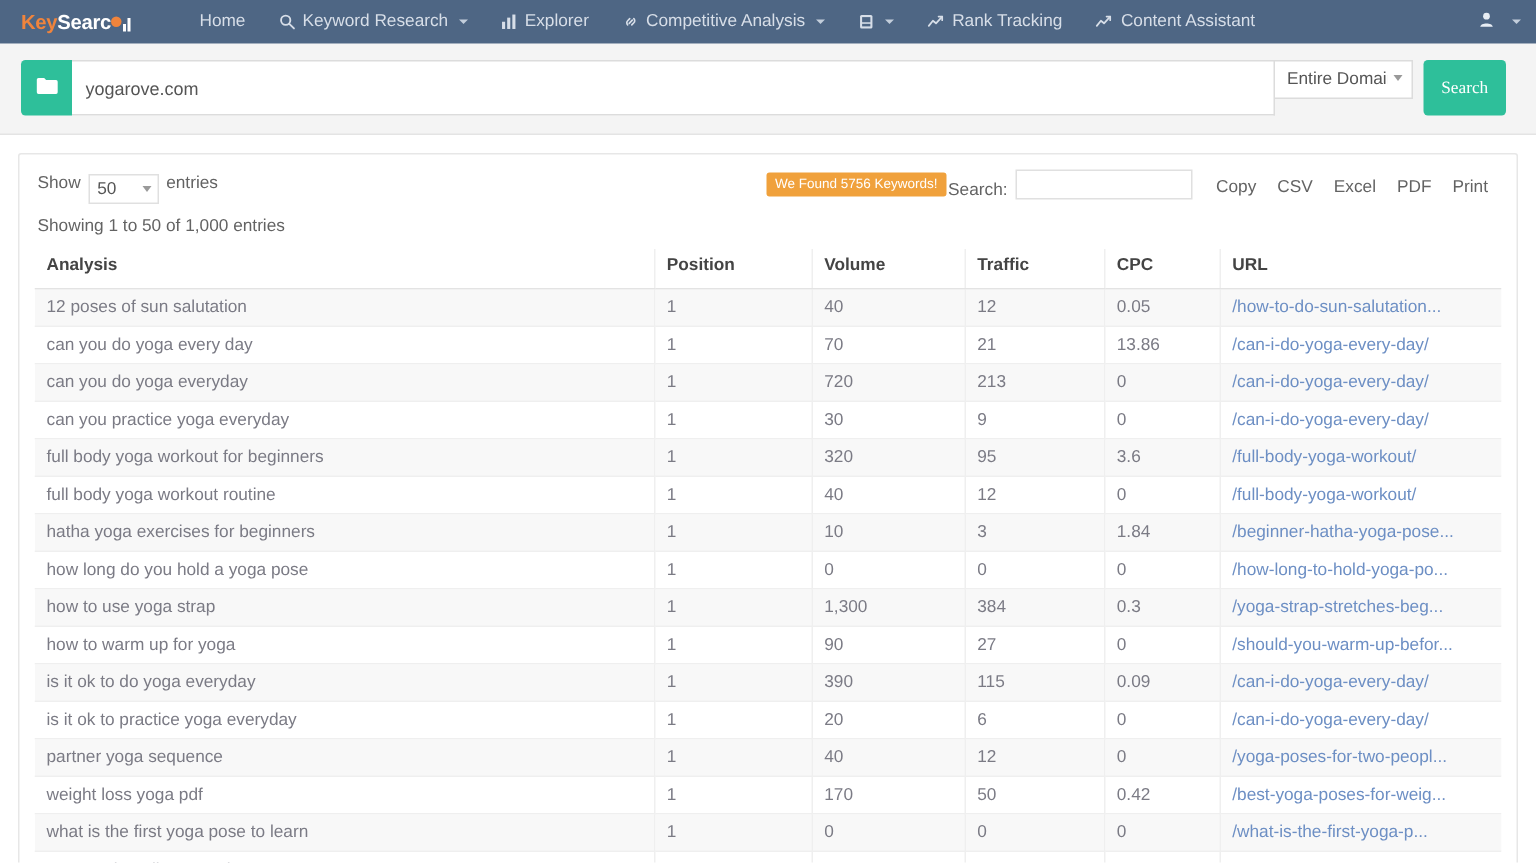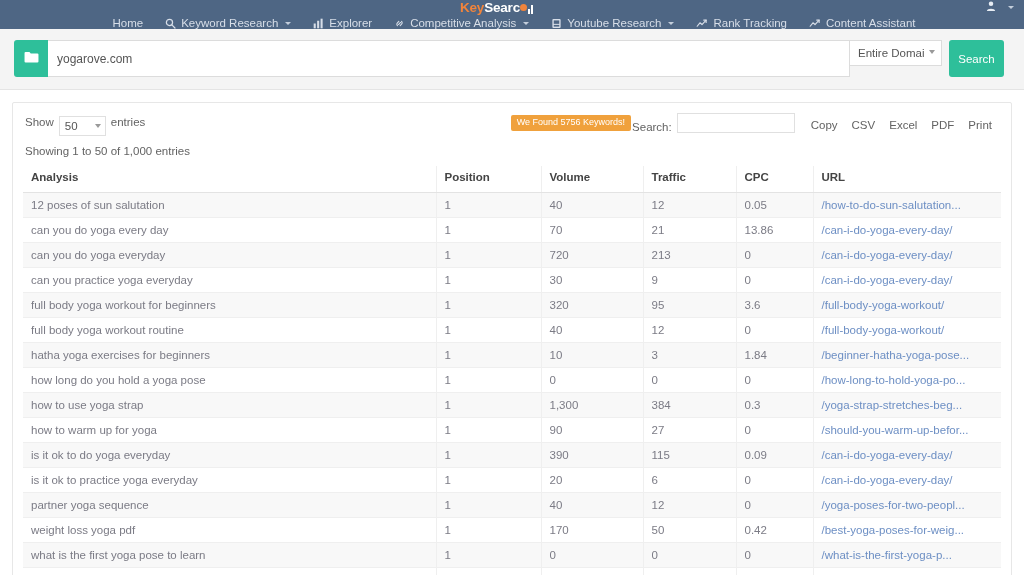--- a/index.html
+++ b/index.html
@@ -15,21 +15,20 @@
   }
 
   
   .navbar {
     height: 29px;
     background: #4e6684;
     display: flex;
     align-items: center;
     padding: 0 10px 0 14px;
     position: relative;
-    flex-direction: column;
   }
   .brand {
     display: flex;
     align-items: center;
     font-size: 13.5px;
     font-weight: bold;
     letter-spacing: -0.2px;
     margin-right: 34px;
     user-select: none;
   }
@@ -153,21 +152,21 @@
   }
   .sb-btn {
     flex: none;
     width: 55px;
     background: #2ebf9a;
     color: #fff;
     border: none;
     border-radius: 3px;
     margin-left: 7px;
     font-size: 11.5px;
-    font-family: Liberation Sans, sans-serif;
+    font-family: Liberation Serif, serif;
     cursor: pointer;
   }
 
   
   .panel {
     margin: 12px 12px 0 12px;
     background: #fff;
     border: 1px solid #e7e7e7;
     border-radius: 2px;
     padding: 10px 10px 0 10px;
@@ -369,21 +368,20 @@
     </div>
 
     <div class="nav-item">
       <span>
         <svg width="11" height="11" viewBox="0 0 16 16">
           <rect x="2" y="1.5" width="12" height="13" rx="1.5" fill="#d7dee8"></rect>
           <rect x="4" y="3.5" width="8" height="5" fill="#4e6684"></rect>
           <rect x="4" y="10" width="8" height="2.5" fill="#4e6684"></rect>
         </svg>
       </span>
-      <span>Youtube Research</span>
       <span class="caret"></span>
     </div>
 
     <div class="nav-item">
       <span>
         <svg width="12" height="11" viewBox="0 0 16 16" fill="none" stroke="#d7dee8" stroke-width="1.7" stroke-linecap="round" stroke-linejoin="round">
           <polyline points="1,12 5,7 8,9.5 14,3"></polyline>
             <polyline points="10.5,3 14,3 14,6.5"></polyline>
         </svg>
       </span>

